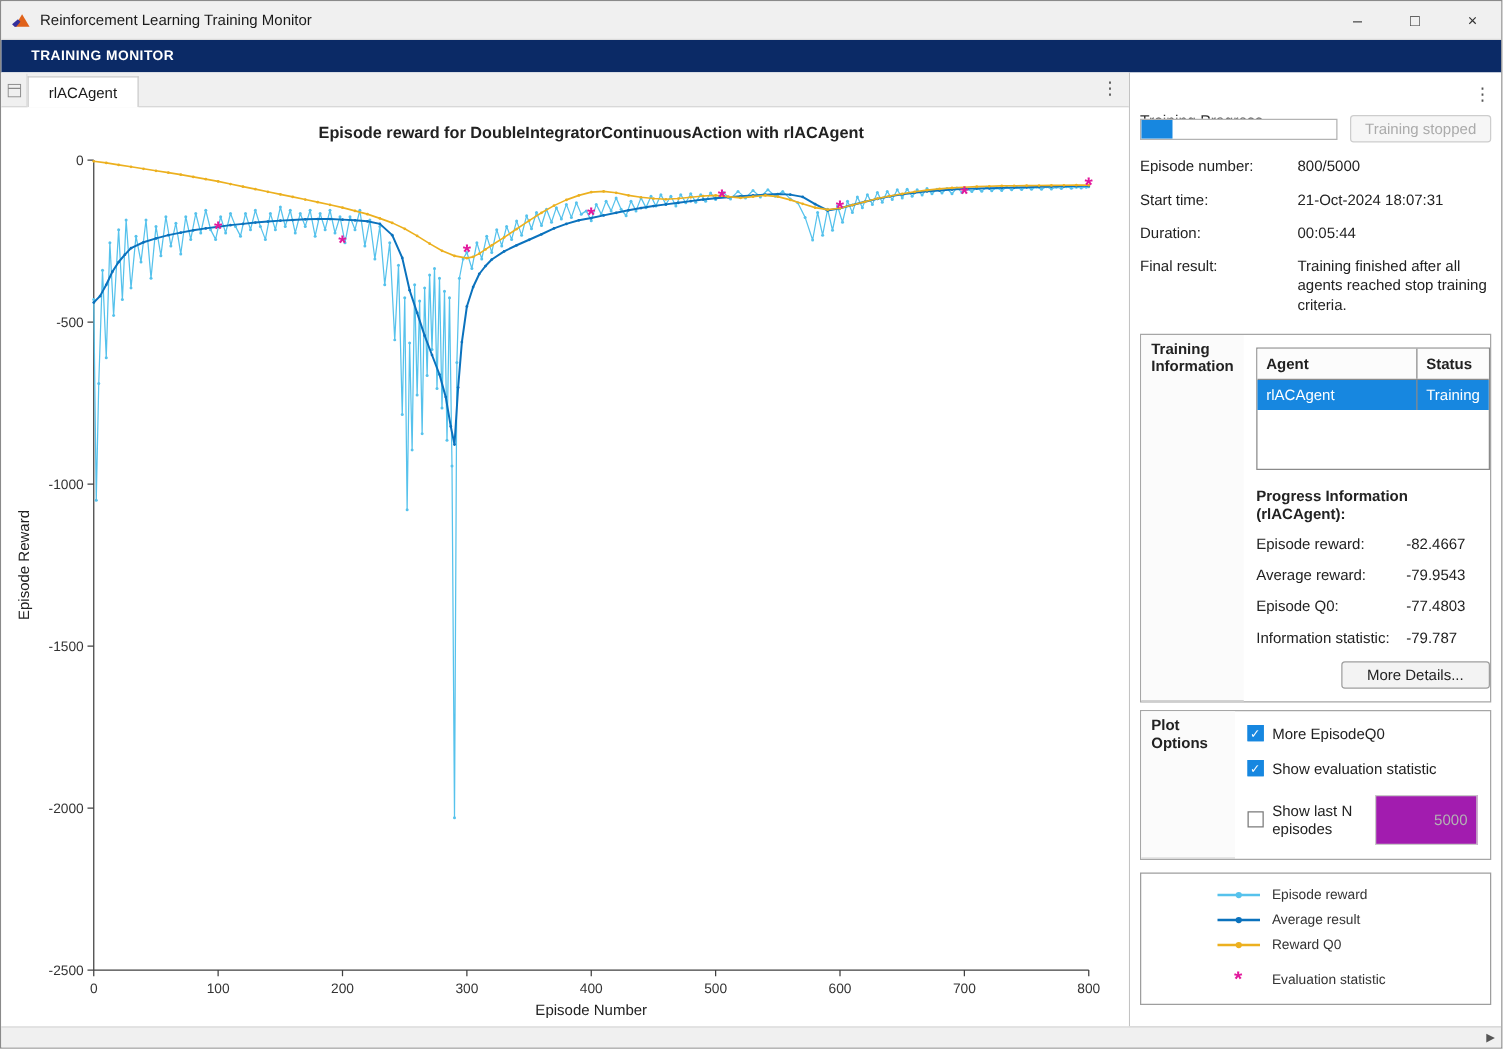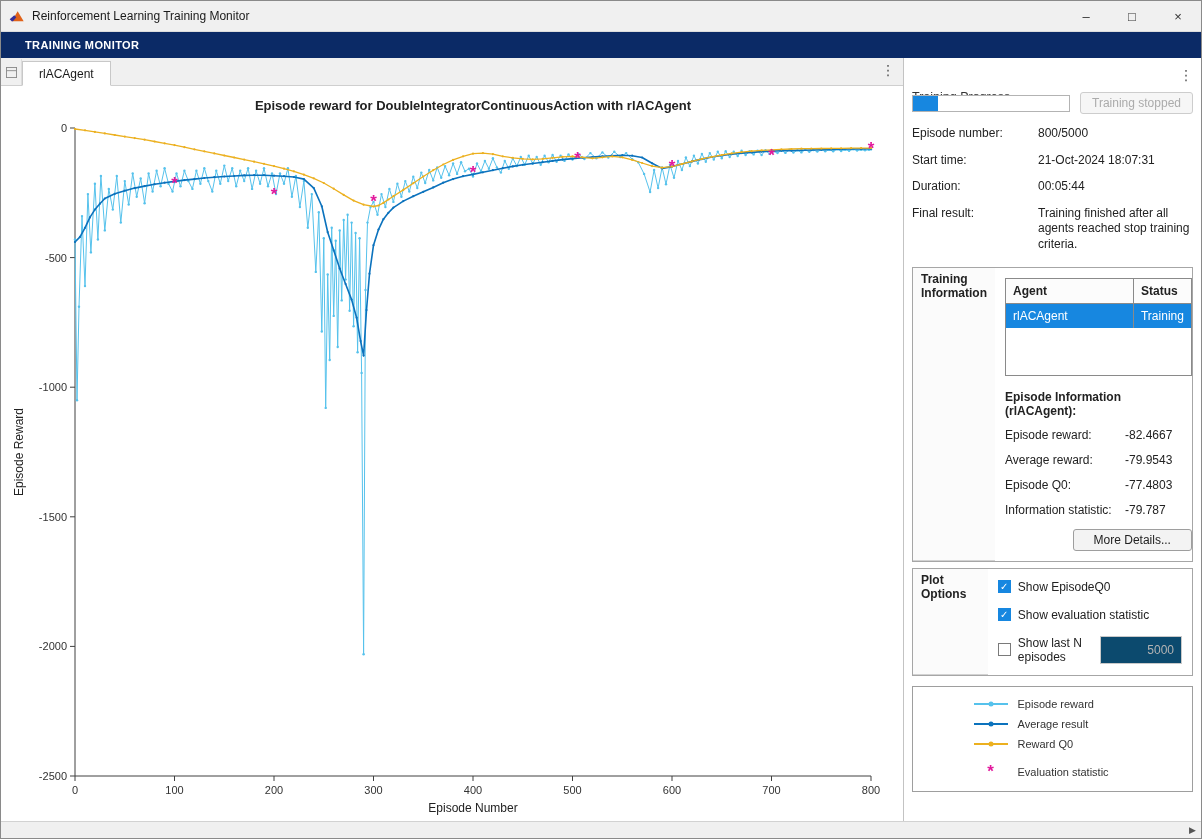--- a/index.html
+++ b/index.html
@@ -46,21 +46,21 @@
   .cell-status{flex:1;padding:0 7px;overflow:hidden;}
   .row-selected{background:#1787e0;color:#fff;}
   .epinfo-title{font-weight:bold;margin:2px 2px 10px;}
   .epinfo{display:grid;grid-template-columns:120px 1fr;row-gap:11px;margin:0 2px 10px;}
   .more-btn{align-self:flex-end;border:1px solid #9e9e9e;background:#f3f3f3;color:#222;padding:3px 20px;border-radius:3px;font-size:12px;margin:2px 2px 2px 0;}
   
   .cb-row{display:flex;align-items:center;gap:7px;margin:3px 2px 11px;}
   .cb-row:last-child{margin-bottom:3px;}
   .cb{width:13px;height:13px;border:1px solid #7a7a7a;background:#fff;display:inline-flex;align-items:center;justify-content:center;font-size:10px;color:#fff;box-sizing:border-box;flex:none;}
   .cb.on{background:#1787e0;border-color:#1787e0;}
-  .lastn-input{width:66px;margin-left:auto;border:1px solid #c9c9c9;background:#0c4a6e;color:#b3b3b3;text-align:right;padding:6px 7px;font-size:12px;font-family:"Liberation Sans",sans-serif;}
+  .lastn-input{width:66px;margin-left:auto;border:1px solid #c9c9c9;background:#a21caf;color:#b3b3b3;text-align:right;padding:12px 7px;font-size:12px;font-family:"Liberation Sans",sans-serif;}
   
   .legend{border:1px solid #9e9e9e;margin-top:10px;padding:11px 0 13px;display:flex;flex-direction:column;align-items:center;gap:8px;background:#fff;}
   .leg-row{display:flex;align-items:center;gap:10px;width:158px;}
   .leg-row.eval{margin-top:8px;}
   .sw{width:34px;height:2px;background:var(--c);position:relative;flex:none;}
   .sw::after{content:"";position:absolute;left:50%;top:50%;transform:translate(-50%,-50%);width:5px;height:5px;border-radius:50%;background:var(--c);}
   .star{width:34px;text-align:center;color:var(--c);font-size:17px;font-weight:bold;flex:none;line-height:8px;}
   .leg-label{font-size:11px;color:#333;}
   
   .statusbar{height:16px;background:#f0f0f0;border-top:1px solid #d2d2d2;display:flex;align-items:center;justify-content:flex-end;padding:0 5px;flex:none;color:#555;font-size:9px;}
@@ -572,41 +572,41 @@
           <div class="tbl">
             <div class="tbl-row tbl-head">
               <span class="cell-agent">Agent</span>
               <span class="cell-status">Status</span>
             </div>
             <div class="tbl-row row-selected">
               <span class="cell-agent">rlACAgent</span>
               <span class="cell-status">Training finished</span>
             </div>
           </div>
-          <div class="epinfo-title">Episode Information (rlACAgent):</div>
+          <div class="epinfo-title">Progress Information (rlACAgent):</div>
           <div class="epinfo">
             <span>Episode reward:</span>
             <span>-82.4667</span>
             <span>Average reward:</span>
             <span>-79.9543</span>
             <span>Episode Q0:</span>
             <span>-77.4803</span>
             <span>Information statistic:</span>
             <span>-79.787</span>
           </div>
           <button class="more-btn">More Details...</button>
         </div>
       </div>
 
       <div class="group">
         <div class="group-title">Plot Options</div>
         <div class="group-body">
           <div class="cb-row">
             <span class="cb on">✓</span>
-            <span>Show EpisodeQ0</span>
+            <span>More EpisodeQ0</span>
           </div>
           <div class="cb-row">
             <span class="cb on">✓</span>
             <span>Show evaluation statistic</span>
           </div>
           <div class="cb-row">
             <span class="cb"></span>
             <span>Show last N episodes</span>
             <input class="lastn-input" disabled="" value="5000" style="">
           </div>

